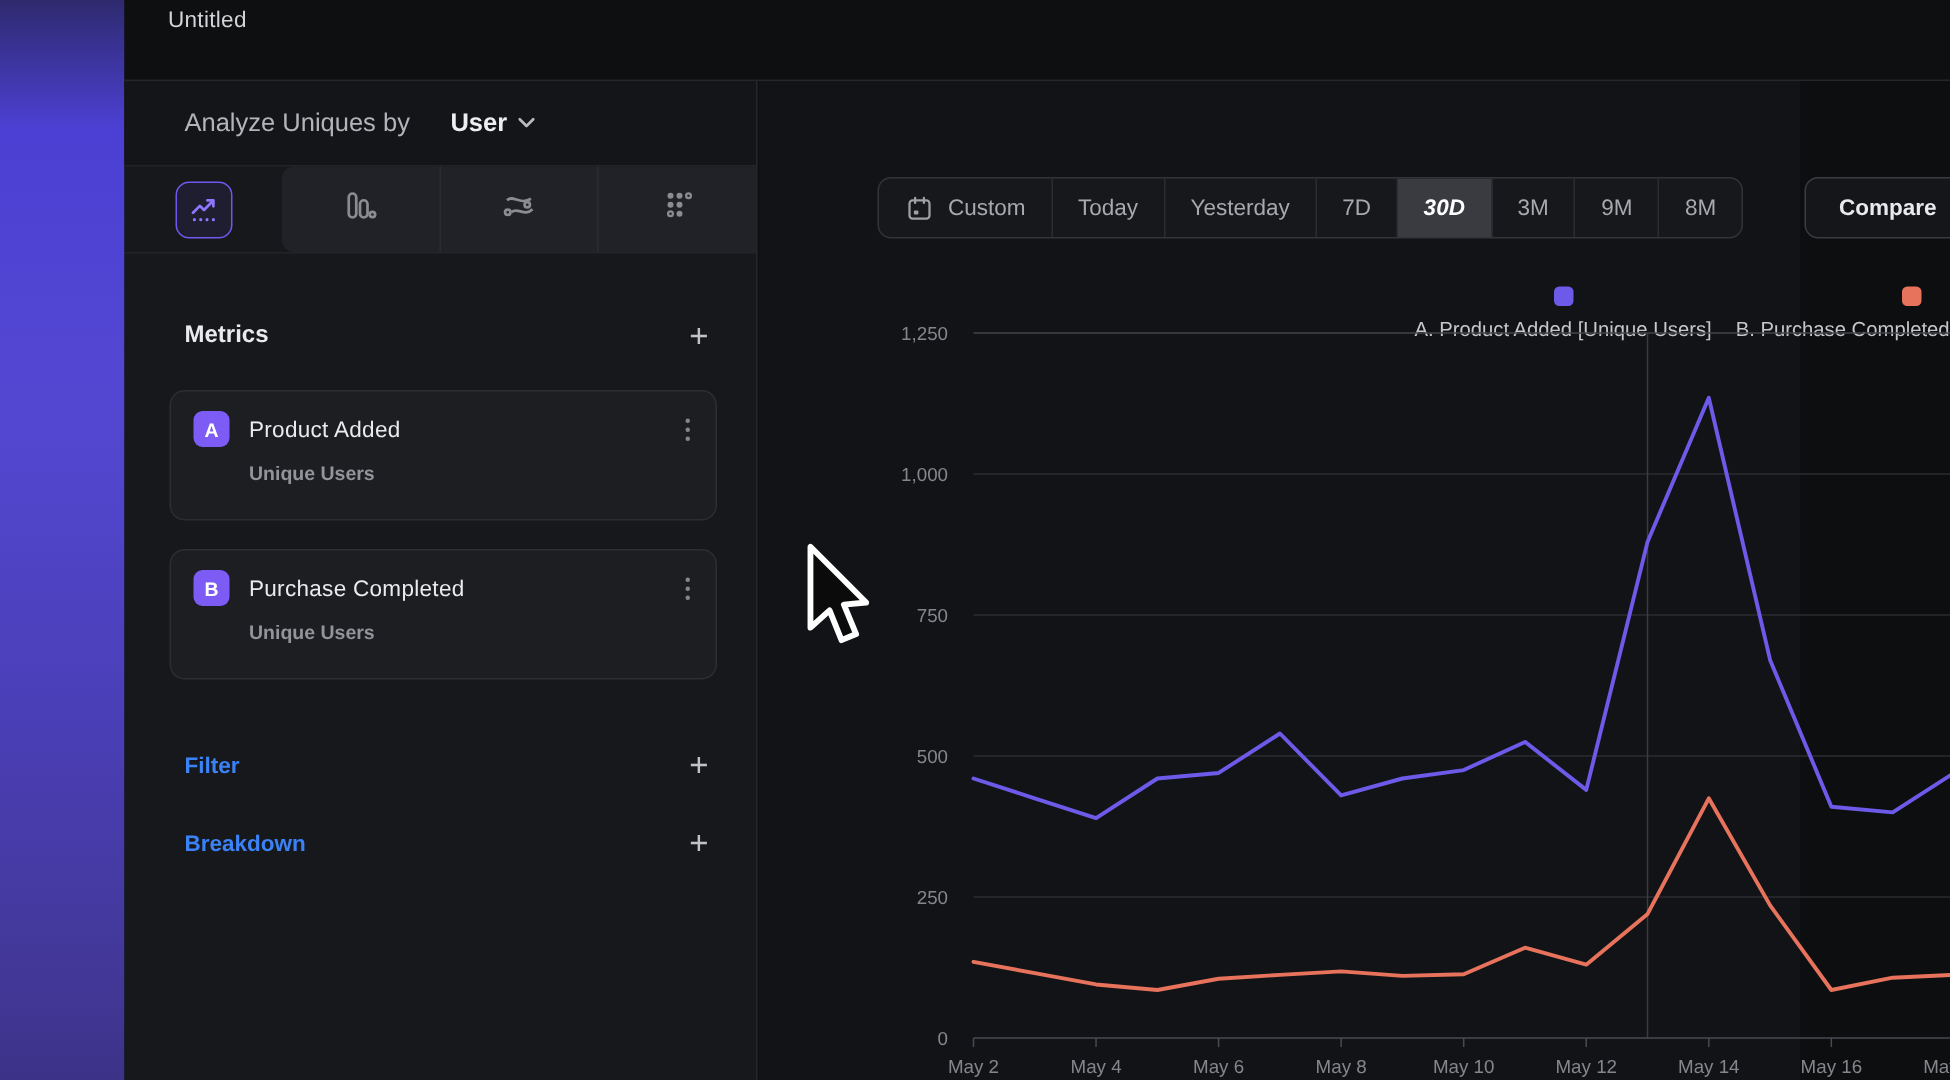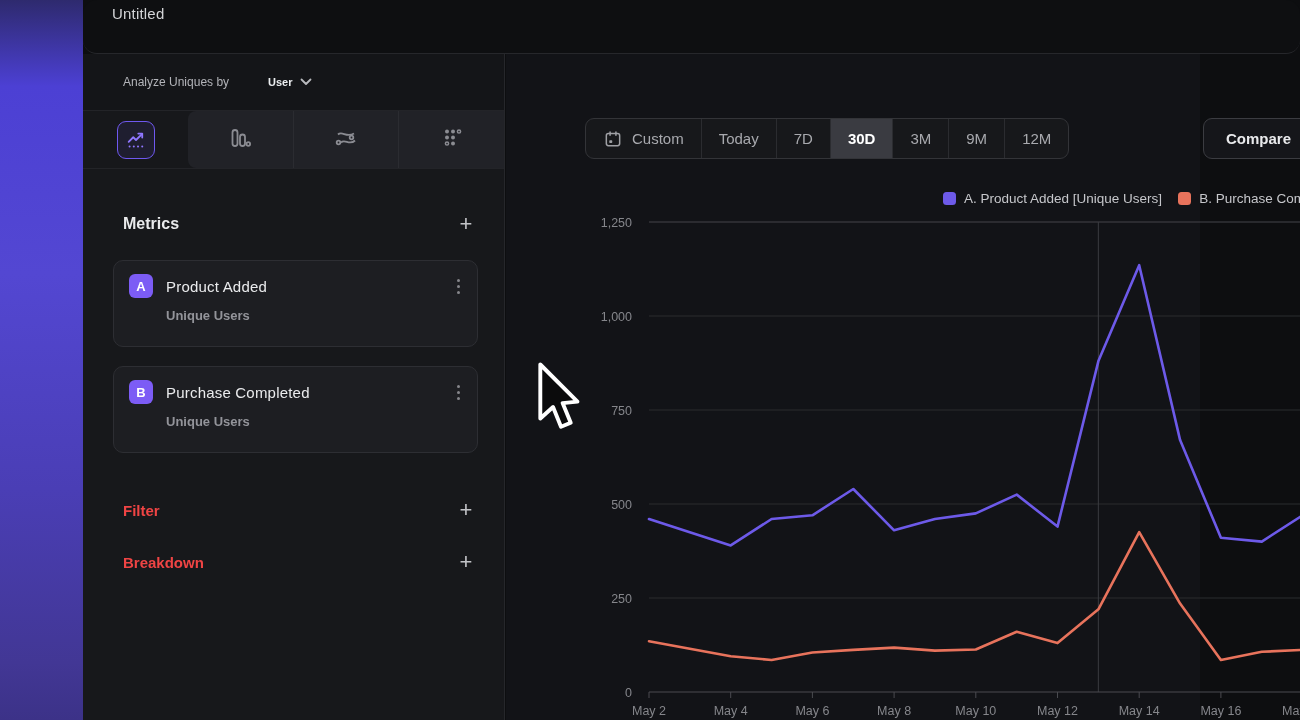--- a/index.html
+++ b/index.html
@@ -4,62 +4,62 @@
 <style>
   html,body{margin:0;padding:0;background:#0d0e10;}
   *{box-sizing:border-box;font-family:"Liberation Sans",sans-serif;}
   .stage{position:relative;width:1300px;height:720px;overflow:hidden;background:#0d0e10;}
 
   
   .left-strip{position:absolute;left:0;top:0;width:83px;height:720px;
     background:linear-gradient(180deg,#2e2a6e 0%,#4c40d4 12%,#5347d2 38%,#4a3eb5 68%,#423795 92%,#3c3288 100%);}
 
   
-  .topbar{position:absolute;left:83px;top:0;width:1217px;height:54px;background:#0e0f11;border-bottom:1px solid #26272b;border-radius:14px;}
+  .topbar{position:absolute;left:83px;top:0;width:1217px;height:54px;background:#0e0f11;border-bottom:1px solid #26272b;}
   .report-title{position:absolute;left:29px;top:5px;font-size:15px;color:#d3d4d7;letter-spacing:.2px;}
 
   
   .sidebar{position:absolute;left:83px;top:54px;width:422px;height:666px;background:#17181b;border-right:1px solid #26272b;}
   .analyze-row{height:57px;display:flex;align-items:center;padding-left:40px;background:#141518;border-bottom:1px solid #232428;}
-  .an-label{font-size:12px;color:#b3b4b9;margin-right:18px;}
-  .an-value{font-size:11px;font-weight:700;color:#eceef0;padding-left:21px;}
+  .an-label{font-size:17px;color:#b3b4b9;margin-right:6px;}
+  .an-value{font-size:17px;font-weight:700;color:#eceef0;padding-left:21px;}
   .an-chev{margin-left:7px;display:inline-flex;}
   .tabs-row{position:relative;height:58px;border-bottom:1px solid #232428;}
   .tab-selected{position:absolute;left:0;top:0;width:105px;height:58px;display:flex;align-items:center;justify-content:center;}
   .tab-iconbox{width:38px;height:38px;border:1.5px solid #6f58f0;border-radius:9px;background:rgba(111,88,240,.1);display:flex;align-items:center;justify-content:center;}
   .tabs-group{position:absolute;left:105px;right:0;top:0;bottom:0;display:flex;background:#212227;border-radius:8px 0 0 8px;}
   .tab-cell{flex:1;display:flex;align-items:center;justify-content:center;border-left:1px solid #2b2c31;cursor:pointer;}
   .tab-cell:first-child{border-left:none;}
 
   .section-head{display:flex;align-items:center;justify-content:space-between;margin:46px 27px 0 40px;}
   .section-head.metrics .sh-label{font-size:16px;font-weight:700;color:#e9eaec;}
-  .sh-label{font-size:15px;font-weight:700;color:#ef4444;}
+  .sh-label{font-size:15px;font-weight:700;color:#3b82f6;}
   .add-btn{background:none;border:none;font-size:22px;font-weight:300;color:#c2c3c7;line-height:18px;padding:0;width:22px;cursor:pointer;}
   .head-filter{margin-top:48px;}
   .head-breakdown{margin-top:34px;}
 
   .metric-card{margin:0 26px 0 30px;background:#1d1e22;border:1px solid #2d2e33;border-radius:10px;padding:13px 15px;height:87px;}
   .metric-card.first{margin-top:27px;}
   .metric-card.second{margin-top:19px;}
   .card-top{display:flex;align-items:center;}
   .badge{width:24px;height:24px;border-radius:6px;background:#7c5cf5;color:#fff;font-size:13px;font-weight:700;display:flex;align-items:center;justify-content:center;}
   .card-title{margin-left:13px;font-size:15px;color:#eaebed;letter-spacing:.2px;}
   .kebab{margin-left:auto;display:flex;flex-direction:column;gap:3px;padding:2px;cursor:pointer;}
   .kebab i{width:3px;height:3px;border-radius:50%;background:#85868b;}
   .card-sub{margin:10px 0 0 37px;font-size:13px;color:#93949a;font-weight:bold;}
 
   
   .main{position:absolute;left:506px;top:54px;width:694px;height:666px;background:#121317;}
   .range-group{position:absolute;left:79px;top:64px;height:41px;display:flex;border:1px solid #333438;border-radius:9px;background:#17181b;overflow:hidden;}
   .range-cell{display:flex;align-items:center;gap:9px;padding:0 17px;font-size:15px;color:#a8a9ae;border-right:1px solid #2b2c30;cursor:pointer;white-space:nowrap;}
   .range-cell:last-child{border-right:none;}
-  .range-cell.active{background:#3a3b41;color:#ffffff;font-weight:700;}
+  .range-cell.active{background:#3a3b41;color:#ffffff;font-weight:700;font-style:italic;}
   .compare-btn{position:absolute;left:697px;top:64px;height:41px;padding:0 22px;background:#15161a;border:1px solid #3b3c41;border-radius:9px;font-size:15px;font-weight:700;color:#e9eaec;display:flex;align-items:center;cursor:pointer;}
   .legend{position:absolute;left:437px;top:137px;display:flex;gap:16px;white-space:nowrap;}
-  .legend-item{display:flex;align-items:center;gap:8px;font-size:13.5px;color:#c6c7cb;cursor:pointer;}
+  .legend-item{display:flex;align-items:center;gap:8px;font-size:13.5px;color:#c6c7cb;cursor:pointer;flex-direction:column;}
   .swatch{width:13px;height:13px;border-radius:3.5px;flex:none;}
   svg.chart{position:absolute;left:0;top:156px;}
 
   .cursor{position:absolute;left:535px;top:358px;pointer-events:none;}
 </style>
 </head>
 <body>
 
 <div class="stage">
 
@@ -189,33 +189,36 @@
               <line x1="15.5" y1="3.5" x2="15.5" y2="7.5"></line>
               <rect x="7.5" y="13.5" width="3.6" height="3.2" rx="0.8" fill="#9fa0a5" stroke="none"></rect>
             </svg>
           </span>
           <span>Custom</span>
         </div>
         <div class="range-cell">
           <span>Today</span>
         </div>
         <div class="range-cell">
+          <span>Yesterday</span>
+        </div>
+        <div class="range-cell">
           <span>7D</span>
         </div>
         <div class="range-cell active">
           <span>30D</span>
         </div>
         <div class="range-cell">
           <span>3M</span>
         </div>
         <div class="range-cell">
           <span>9M</span>
         </div>
         <div class="range-cell">
-          <span>12M</span>
+          <span>8M</span>
         </div>
       </div>
     <button class="compare-btn">Compare</button>
     <div class="legend" id="legend">
         <div class="legend-item">
           <span class="swatch" style="background: rgb(109, 90, 233);"></span>
           <span>A. Product Added [Unique Users]</span>
         </div>
         <div class="legend-item">
           <span class="swatch" style="background: rgb(232, 115, 92);"></span>

